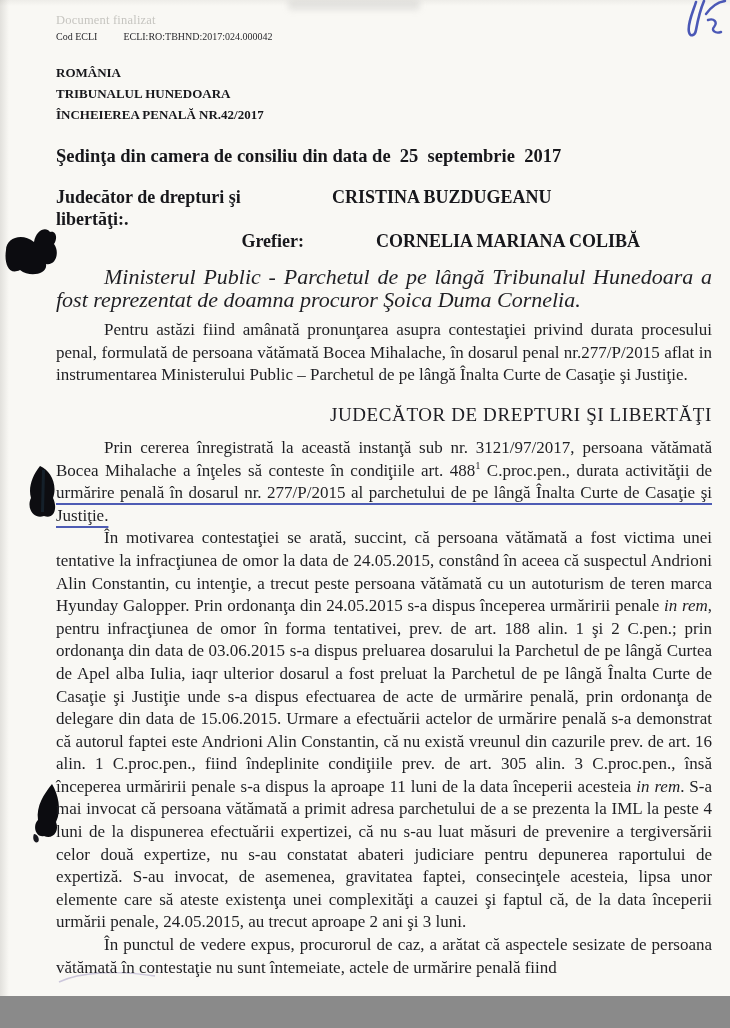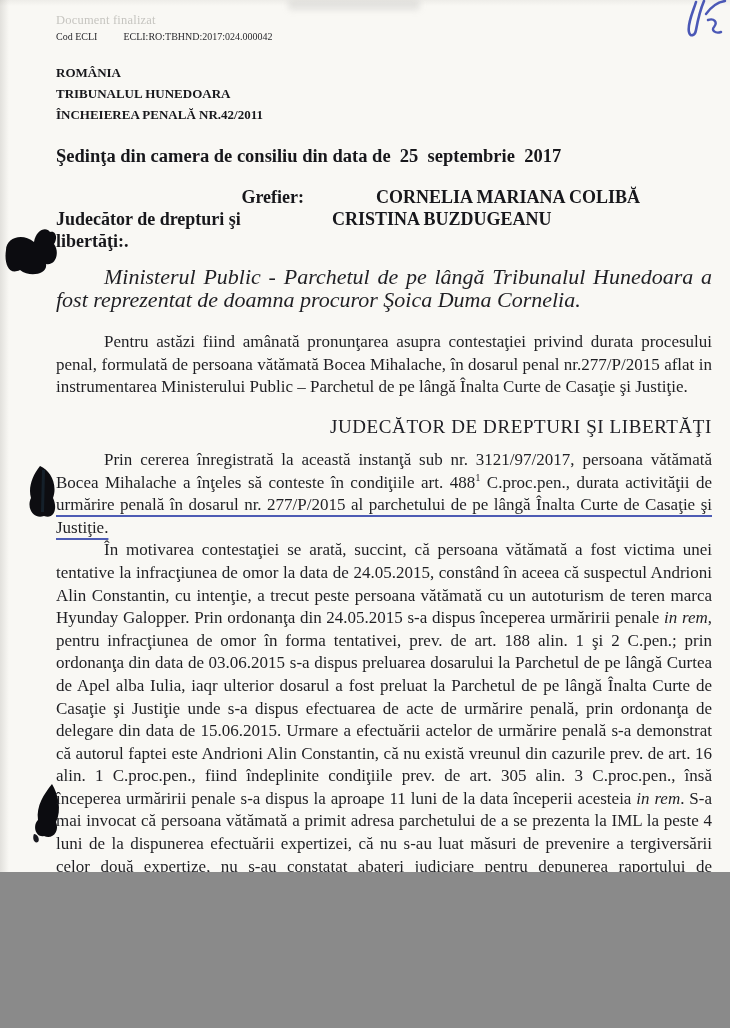--- a/index.html
+++ b/index.html
@@ -1,17 +1,17 @@
 <!DOCTYPE html>
 <html><head>
 <meta charset="utf-8">
 <style>
   html,body{margin:0;padding:0;background:#8a8a8a;}
   .page{
-    position:relative;width:730px;height:872px;margin:0 auto;
+    position:relative;width:730px;height:996px;margin:0 auto;
     background:#f9f8f4;overflow:hidden;
     font-family:"Liberation Serif","DejaVu Serif",serif;
     color:#1f1f23;
   }
   .page::before{content:"";position:absolute;inset:0;pointer-events:none;
     background:linear-gradient(90deg,rgba(120,118,112,.18) 0,rgba(120,118,112,0) 9px),
                linear-gradient(180deg,rgba(140,138,132,.10) 0,rgba(140,138,132,0) 6px);}
   .content{position:absolute;left:56px;right:18px;top:0;}
   .faint-note{margin-top:13px;font-size:12.5px;color:#c6c5c0;letter-spacing:.2px;}
   .ecli-line{margin-top:3px;font-size:10px;color:#2a2a2e;}
@@ -24,21 +24,21 @@
   .roles{margin-top:19px;font-size:18px;line-height:22px;color:#17171b;}
   .role-row{display:flex;}
   .role-label{display:inline-block;width:248px;font-weight:bold;}
   .role-label.g{text-align:right;padding-right:12px;}
   .role-name{font-weight:bold;}
   .role-name.j{margin-left:28px;}
   .role-name.g{margin-left:60px;}
   .body-block{margin-top:14px;}
   .para{margin:0;font-size:17px;line-height:22.6px;text-align:justify;}
   .para.indent{text-indent:48px;}
-  .para.gap-top{margin-top:20px;}
+  .para.gap-top{margin-top:8px;}
   .para.intro-italic{font-style:italic;text-indent:48px;font-size:22px;}
   .it{font-style:italic;}
   .sup{vertical-align:super;font-size:.62em;line-height:0;}
   .hand-underline{
     text-decoration:underline;
     text-decoration-color:#4e5cb4;
     text-decoration-thickness:1.6px;
     text-underline-offset:4.5px;
     text-decoration-skip-ink:none;
   }
@@ -83,34 +83,34 @@
     <div class="faint-note">Document finalizat</div>
 
     <div class="ecli-line">
       <span>Cod ECLI</span><span class="sep"></span><span>ECLI:RO:TBHND:2017:024.000042</span>
     </div>
 
     <div class="court-block">
       <div class="bold">ROMÂNIA</div>
       <div class="bold">TRIBUNALUL HUNEDOARA</div>
       <div class="decision-row">
-        <span class="bold">ÎNCHEIEREA PENALĂ NR.42/2011</span>
+        <span class="bold">ÎNCHEIEREA PENALĂ NR.42/2017</span>
       </div>
     </div>
 
     <div class="session-line bold">Şedinţa din camera de consiliu din data de  25  septembrie  2017</div>
 
     <div class="roles">
       <div class="role-row">
+        <span class="role-label j">Judecător de drepturi şi libertăţi:.</span>
+        <span class="role-name j">CRISTINA BUZDUGEANU</span>
+      </div>
+      <div class="role-row">
         <span class="role-label g">Grefier:</span>
         <span class="role-name g">CORNELIA MARIANA COLIBĂ</span>
-      </div>
-      <div class="role-row">
-        <span class="role-label j">Judecător de drepturi şi libertăţi:.</span>
-        <span class="role-name j">CRISTINA BUZDUGEANU</span>
       </div>
     </div>
 
     <div id="body1" class="body-block">
         <p class="para intro-italic"><span class="it">Ministerul Public - Parchetul de pe lângă Tribunalul Hunedoara a fost reprezentat de doamna procuror Şoica Duma Cornelia.</span></p>
         <p class="para indent gap-top"><span>Pentru astăzi fiind amânată pronunţarea asupra contestaţiei privind durata procesului penal, formulată de persoana vătămată Bocea Mihalache, în dosarul penal nr.277/P/2015 aflat in instrumentarea Ministerului Public – Parchetul de pe lângă Înalta Curte de Casaţie şi Justiţie.</span></p>
       </div>
 
     <div class="section-heading">JUDECĂTOR DE DREPTURI ŞI LIBERTĂŢI</div>
 

